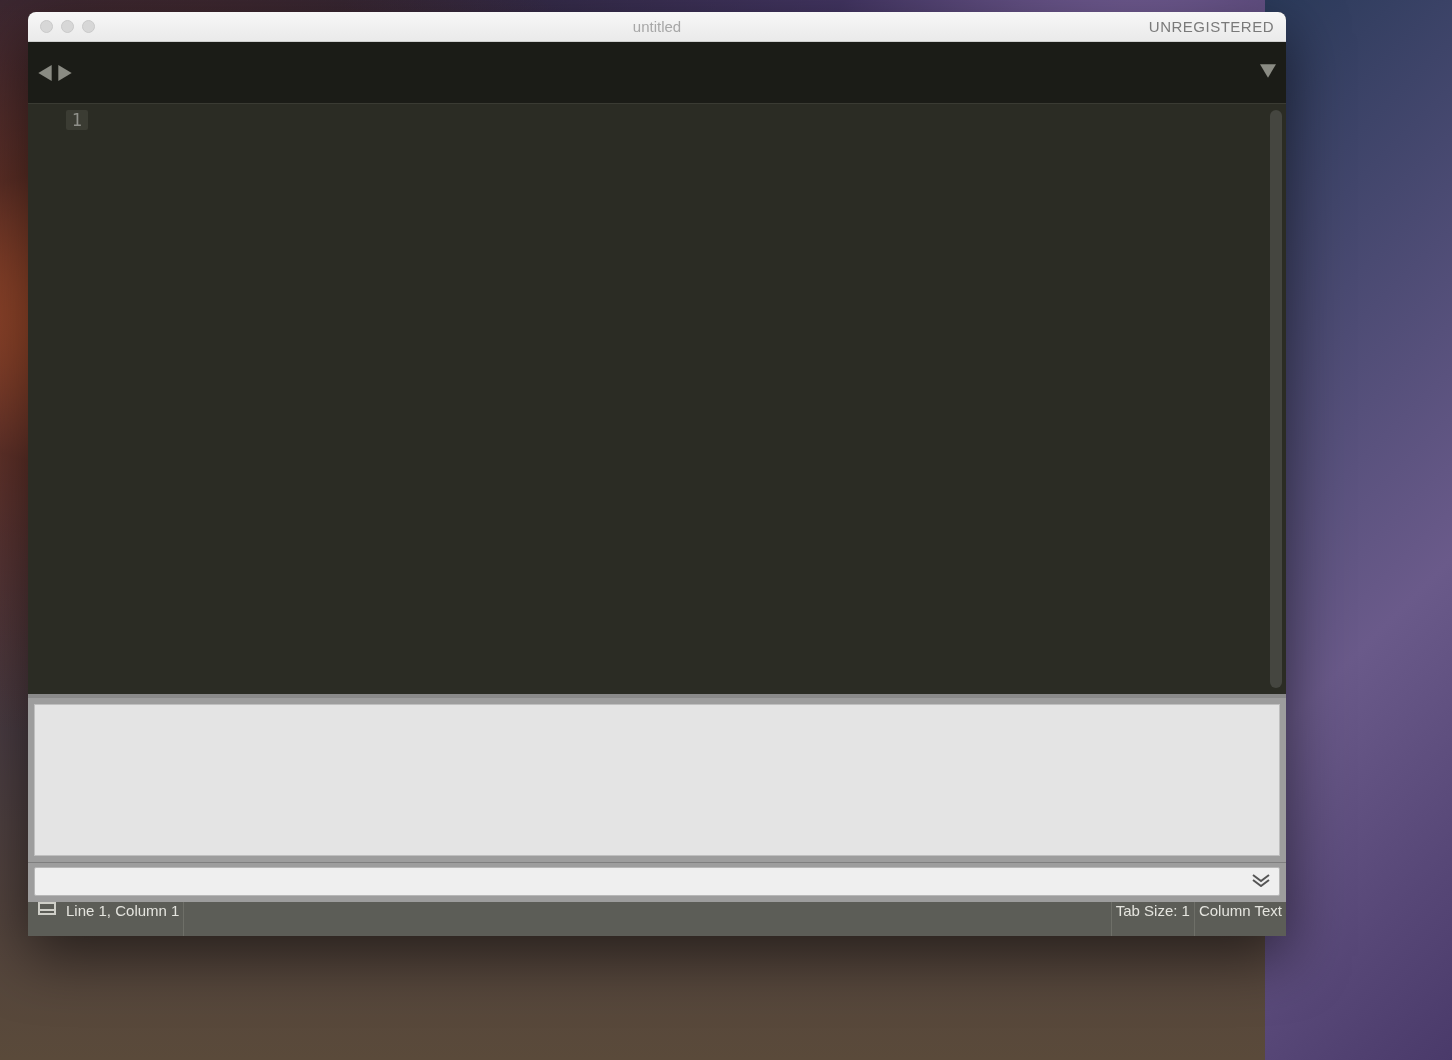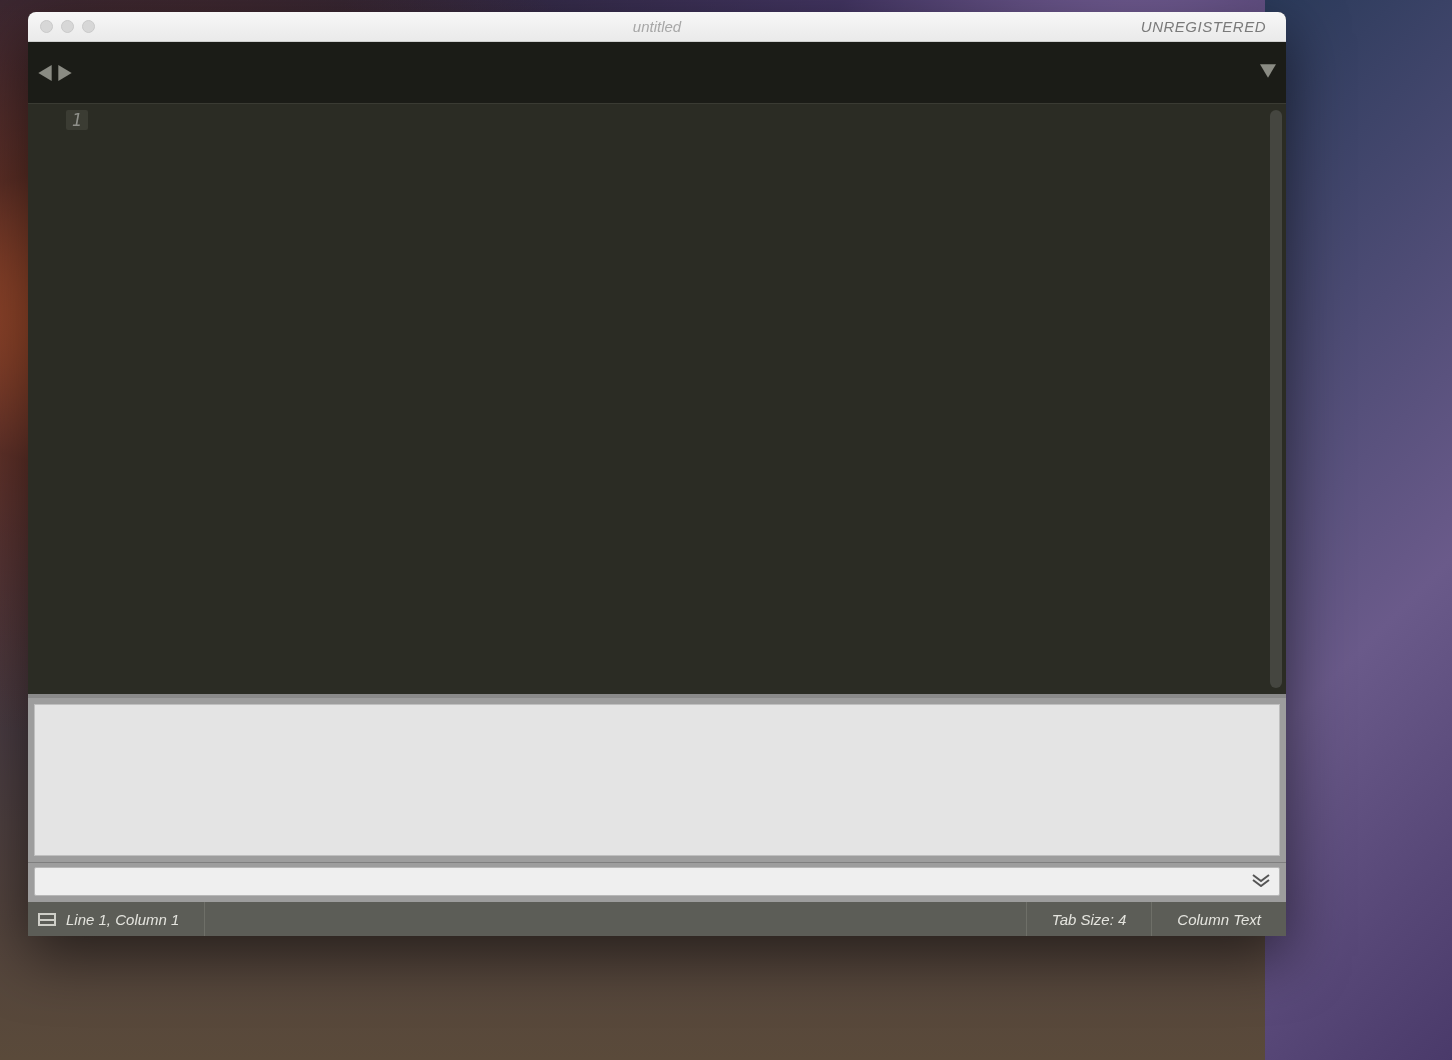--- a/index.html
+++ b/index.html
@@ -10,21 +10,20 @@
     overflow: hidden;
   }
   .desktop {
     width: 1265px;
     height: 1060px;
     position: relative;
     background:
       radial-gradient(ellipse at 10% 30%, rgba(200,90,40,0.9) 0%, rgba(120,50,20,0.6) 15%, transparent 40%),
       radial-gradient(ellipse at 90% 10%, rgba(160,130,200,0.8) 0%, rgba(90,70,140,0.5) 20%, transparent 50%),
       linear-gradient(180deg, #2b2438 0%, #3a2f4a 40%, #5a4a3a 100%);
-    font-style: italic;
   }
 
   .window {
     position: absolute;
     left: 28px;
     top: 12px;
     width: 1258px;
     height: 924px;
     background: #272822;
     border-radius: 8px 8px 0 0;
@@ -58,21 +57,21 @@
     position: absolute;
     left: 0; right: 0;
     text-align: center;
     color: #a7a7a7;
     font-size: 15px;
     font-weight: 400;
     pointer-events: none;
   }
   .registration {
     margin-left: auto;
-    padding-right: 20px;
+    padding-right: 12px;
     color: #7a7a7a;
     font-size: 15px;
     letter-spacing: 0.5px;
   }
 
   
   .tabbar {
     height: 62px;
     background: #1b1c17;
     position: relative;
@@ -161,22 +160,21 @@
   .statusbar {
     height: 34px;
     background: #5c5d57;
     color: #e4e4de;
     display: flex;
     align-items: stretch;
     font-size: 15px;
   }
   .statusbar .cell {
     display: flex;
-    align-items: center;
-    padding: 0 25px;
+    padding: 0 4px;
     border-right: 1px solid #6e6f68;
   }
   .statusbar .cell:first-child { padding-left: 10px; gap:10px; }
   .statusbar .spacer { flex:1; border-right:1px solid #6e6f68; }
   .statusbar .cell:last-child { border-right:none; }
   .panel-icon {
     width: 18px; height: 13px;
     border: 2px solid #cfcfc8;
     position: relative;
   }
@@ -251,21 +249,21 @@
       </div>
     </div>
 
     <div class="statusbar">
       <div class="cell">
         <span class="panel-icon"></span>
         <span>Line 1, Column 1</span>
       </div>
       <div class="spacer"></div>
       <div class="cell">
-        <span>Tab Size: 4</span>
+        <span>Tab Size: 1</span>
       </div>
       <div class="cell">
         <span>Column Text</span>
       </div>
     </div>
 
   </div>
 </div>
 
 </body></html>

